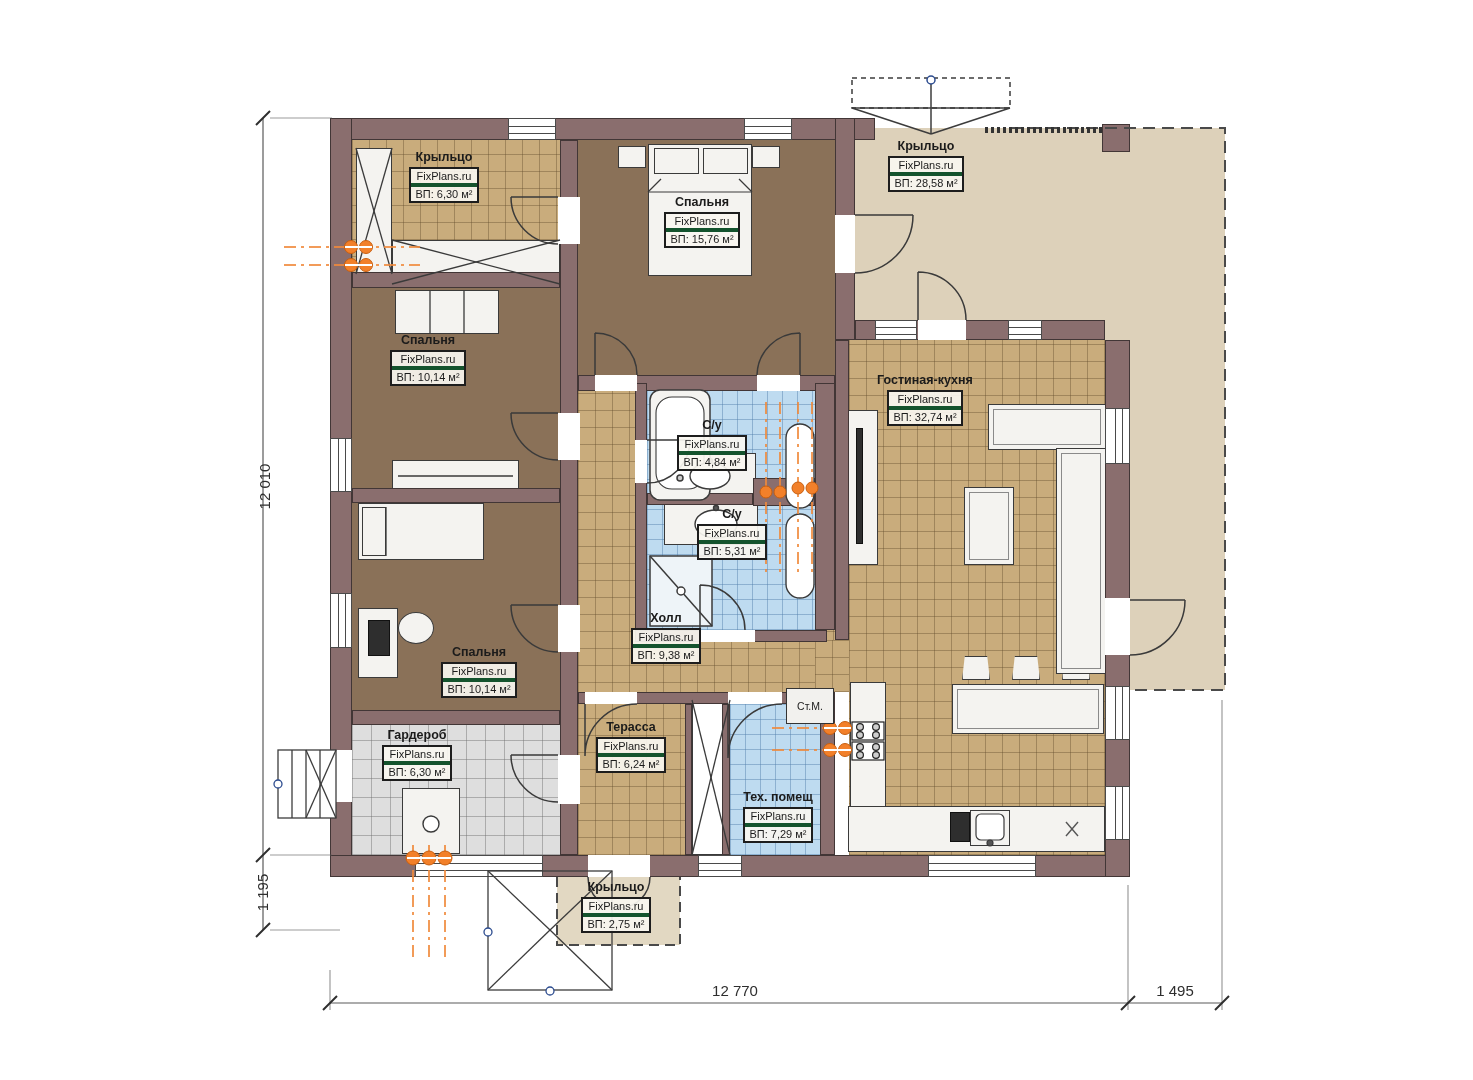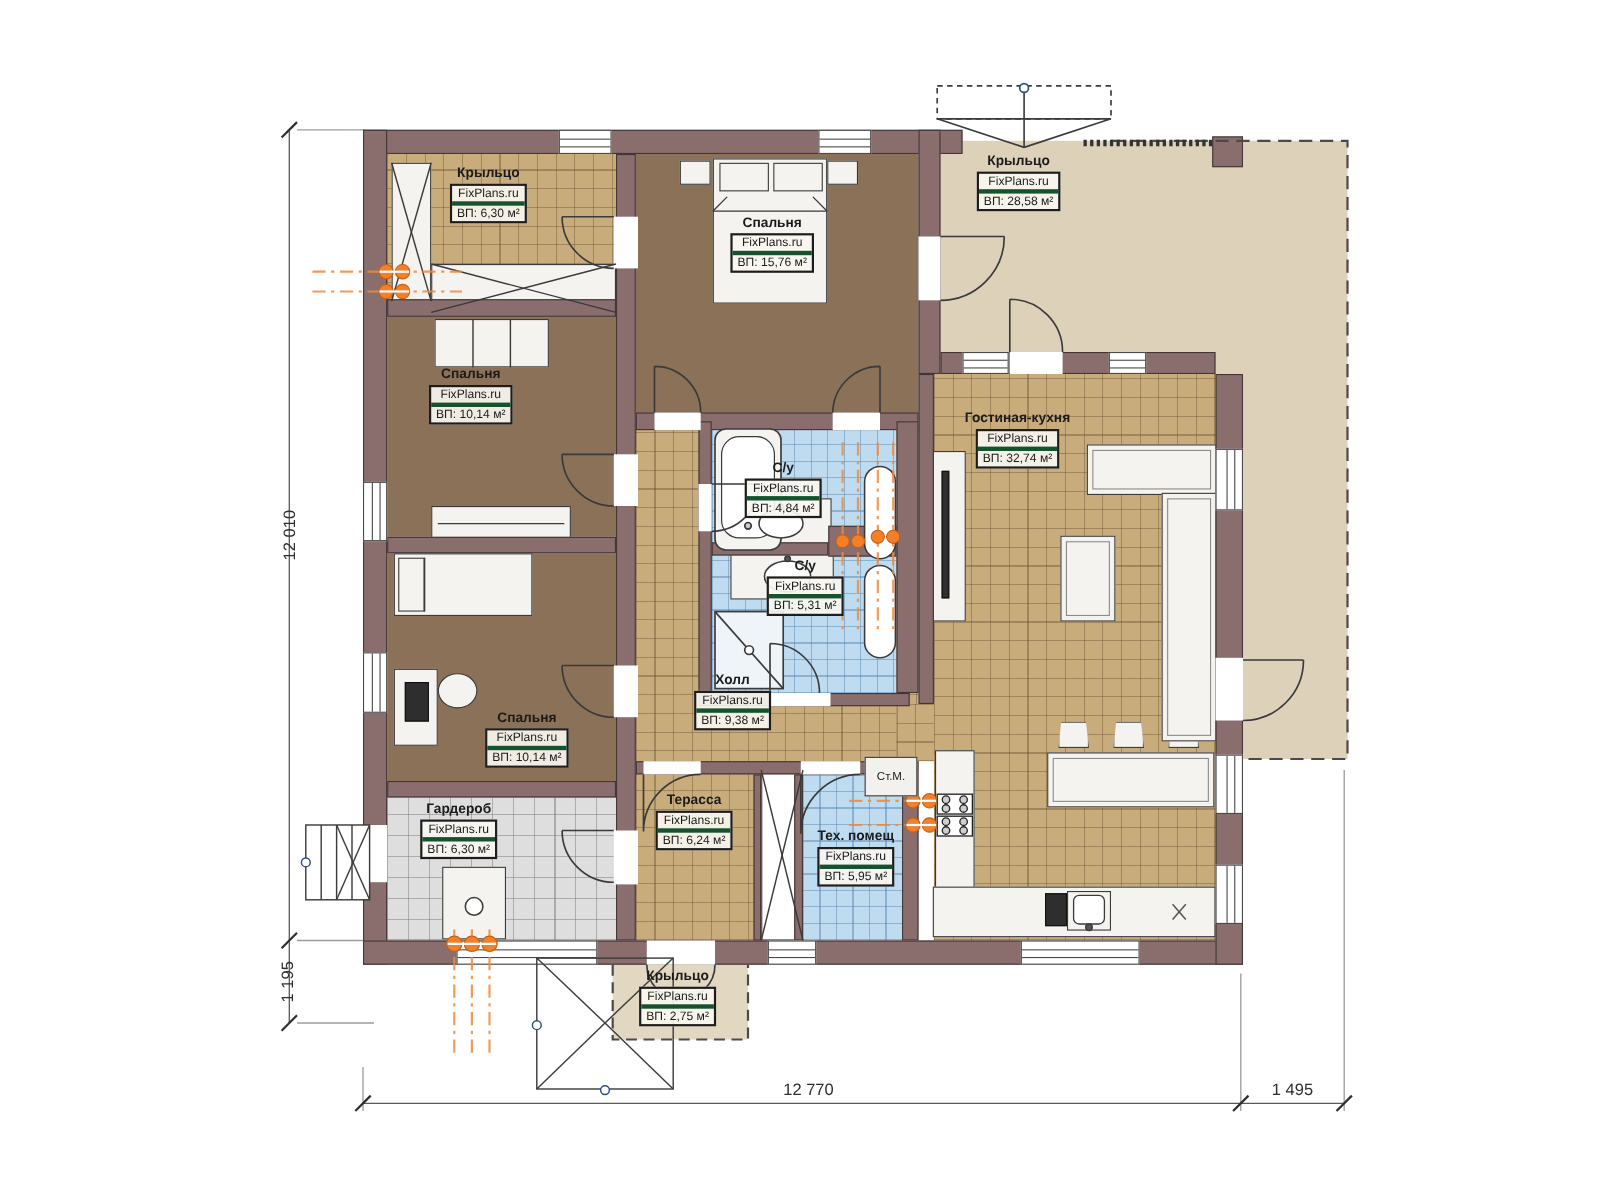--- a/index.html
+++ b/index.html
@@ -45,21 +45,21 @@
   .lbl-master{left:652px;top:196px;width:100px;}
   .lbl-terrace{left:874px;top:140px;width:104px;}
   .lbl-bed2{left:381px;top:334px;width:94px;}
   .lbl-living{left:858px;top:374px;width:134px;}
   .lbl-bath1{left:666px;top:419px;width:92px;}
   .lbl-bath2{left:688px;top:508px;width:88px;}
   .lbl-hall{left:620px;top:612px;width:92px;}
   .lbl-bed3{left:430px;top:646px;width:98px;}
   .lbl-boiler{left:371px;top:729px;width:92px;}
   .lbl-tambour{left:584px;top:721px;width:94px;}
-  .lbl-tech{left:733px;top:754px;width:90px;}
+  .lbl-tech{left:733px;top:791px;width:90px;}
   .lbl-porch{left:570px;top:881px;width:92px;}
   
   .stm{position:absolute;left:786px;top:688px;width:46px;height:34px;z-index:28;
        background:#f2f1ee;border:1.5px solid #333;display:flex;align-items:center;justify-content:center;
        font-size:10.5px;color:#222;}
   
   .dim{position:absolute;z-index:32;font-size:15px;color:#2e2e2e;text-align:center;}
   .dim-v{transform:rotate(-90deg);}
   svg.overlay{position:absolute;left:0;top:0;z-index:25;pointer-events:none;}
   .lw{z-index:5;} .fw{z-index:10;} .ww{z-index:15;} .ow{z-index:20;}
@@ -427,21 +427,21 @@
     <div class="rname">Терасса</div>
     <div class="rbox">
       <div class="rrow first">FixPlans.ru</div>
       <div class="rrow">ВП: 6,24 м²</div>
     </div>
   </div>
   <div class="rlabel lbl-tech">
     <div class="rname">Тех. помещ</div>
     <div class="rbox">
       <div class="rrow first">FixPlans.ru</div>
-      <div class="rrow">ВП: 5,95 м²</div>
+      <div class="rrow">ВП: 7,29 м²</div>
     </div>
   </div>
   <div class="rlabel lbl-porch">
     <div class="rname">Крыльцо</div>
     <div class="rbox">
       <div class="rrow first">FixPlans.ru</div>
       <div class="rrow">ВП: 2,75 м²</div>
     </div>
   </div>
 

